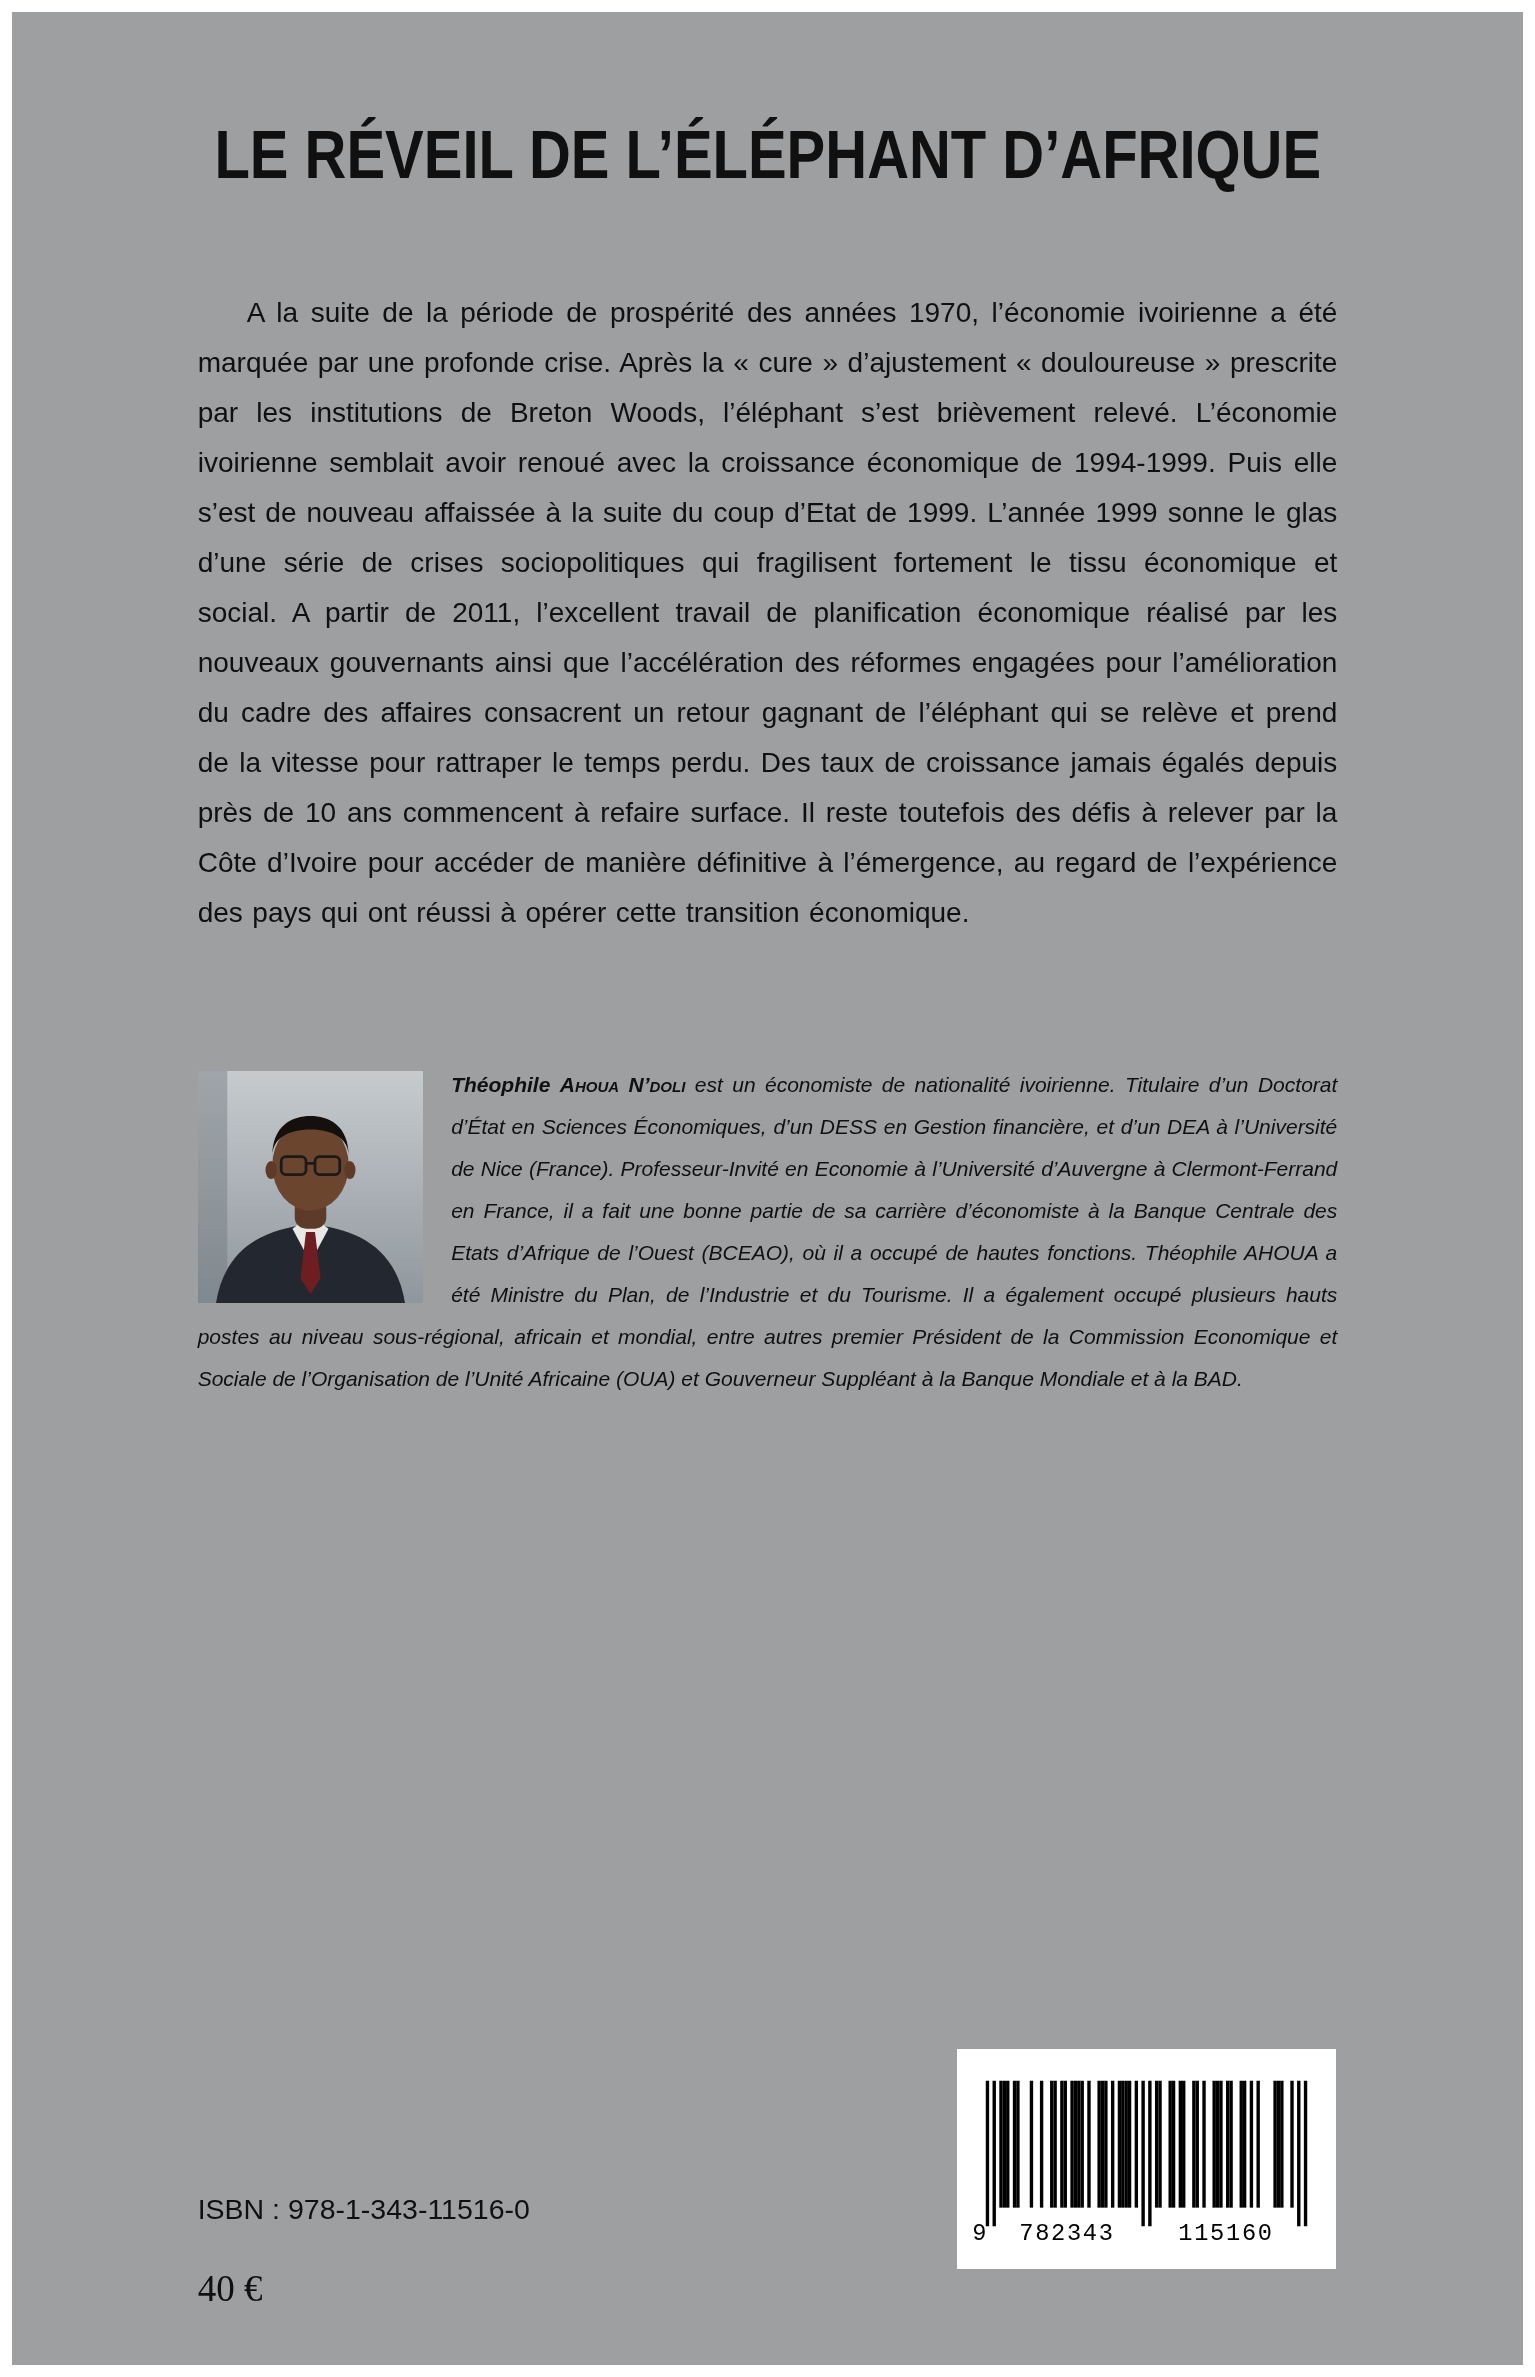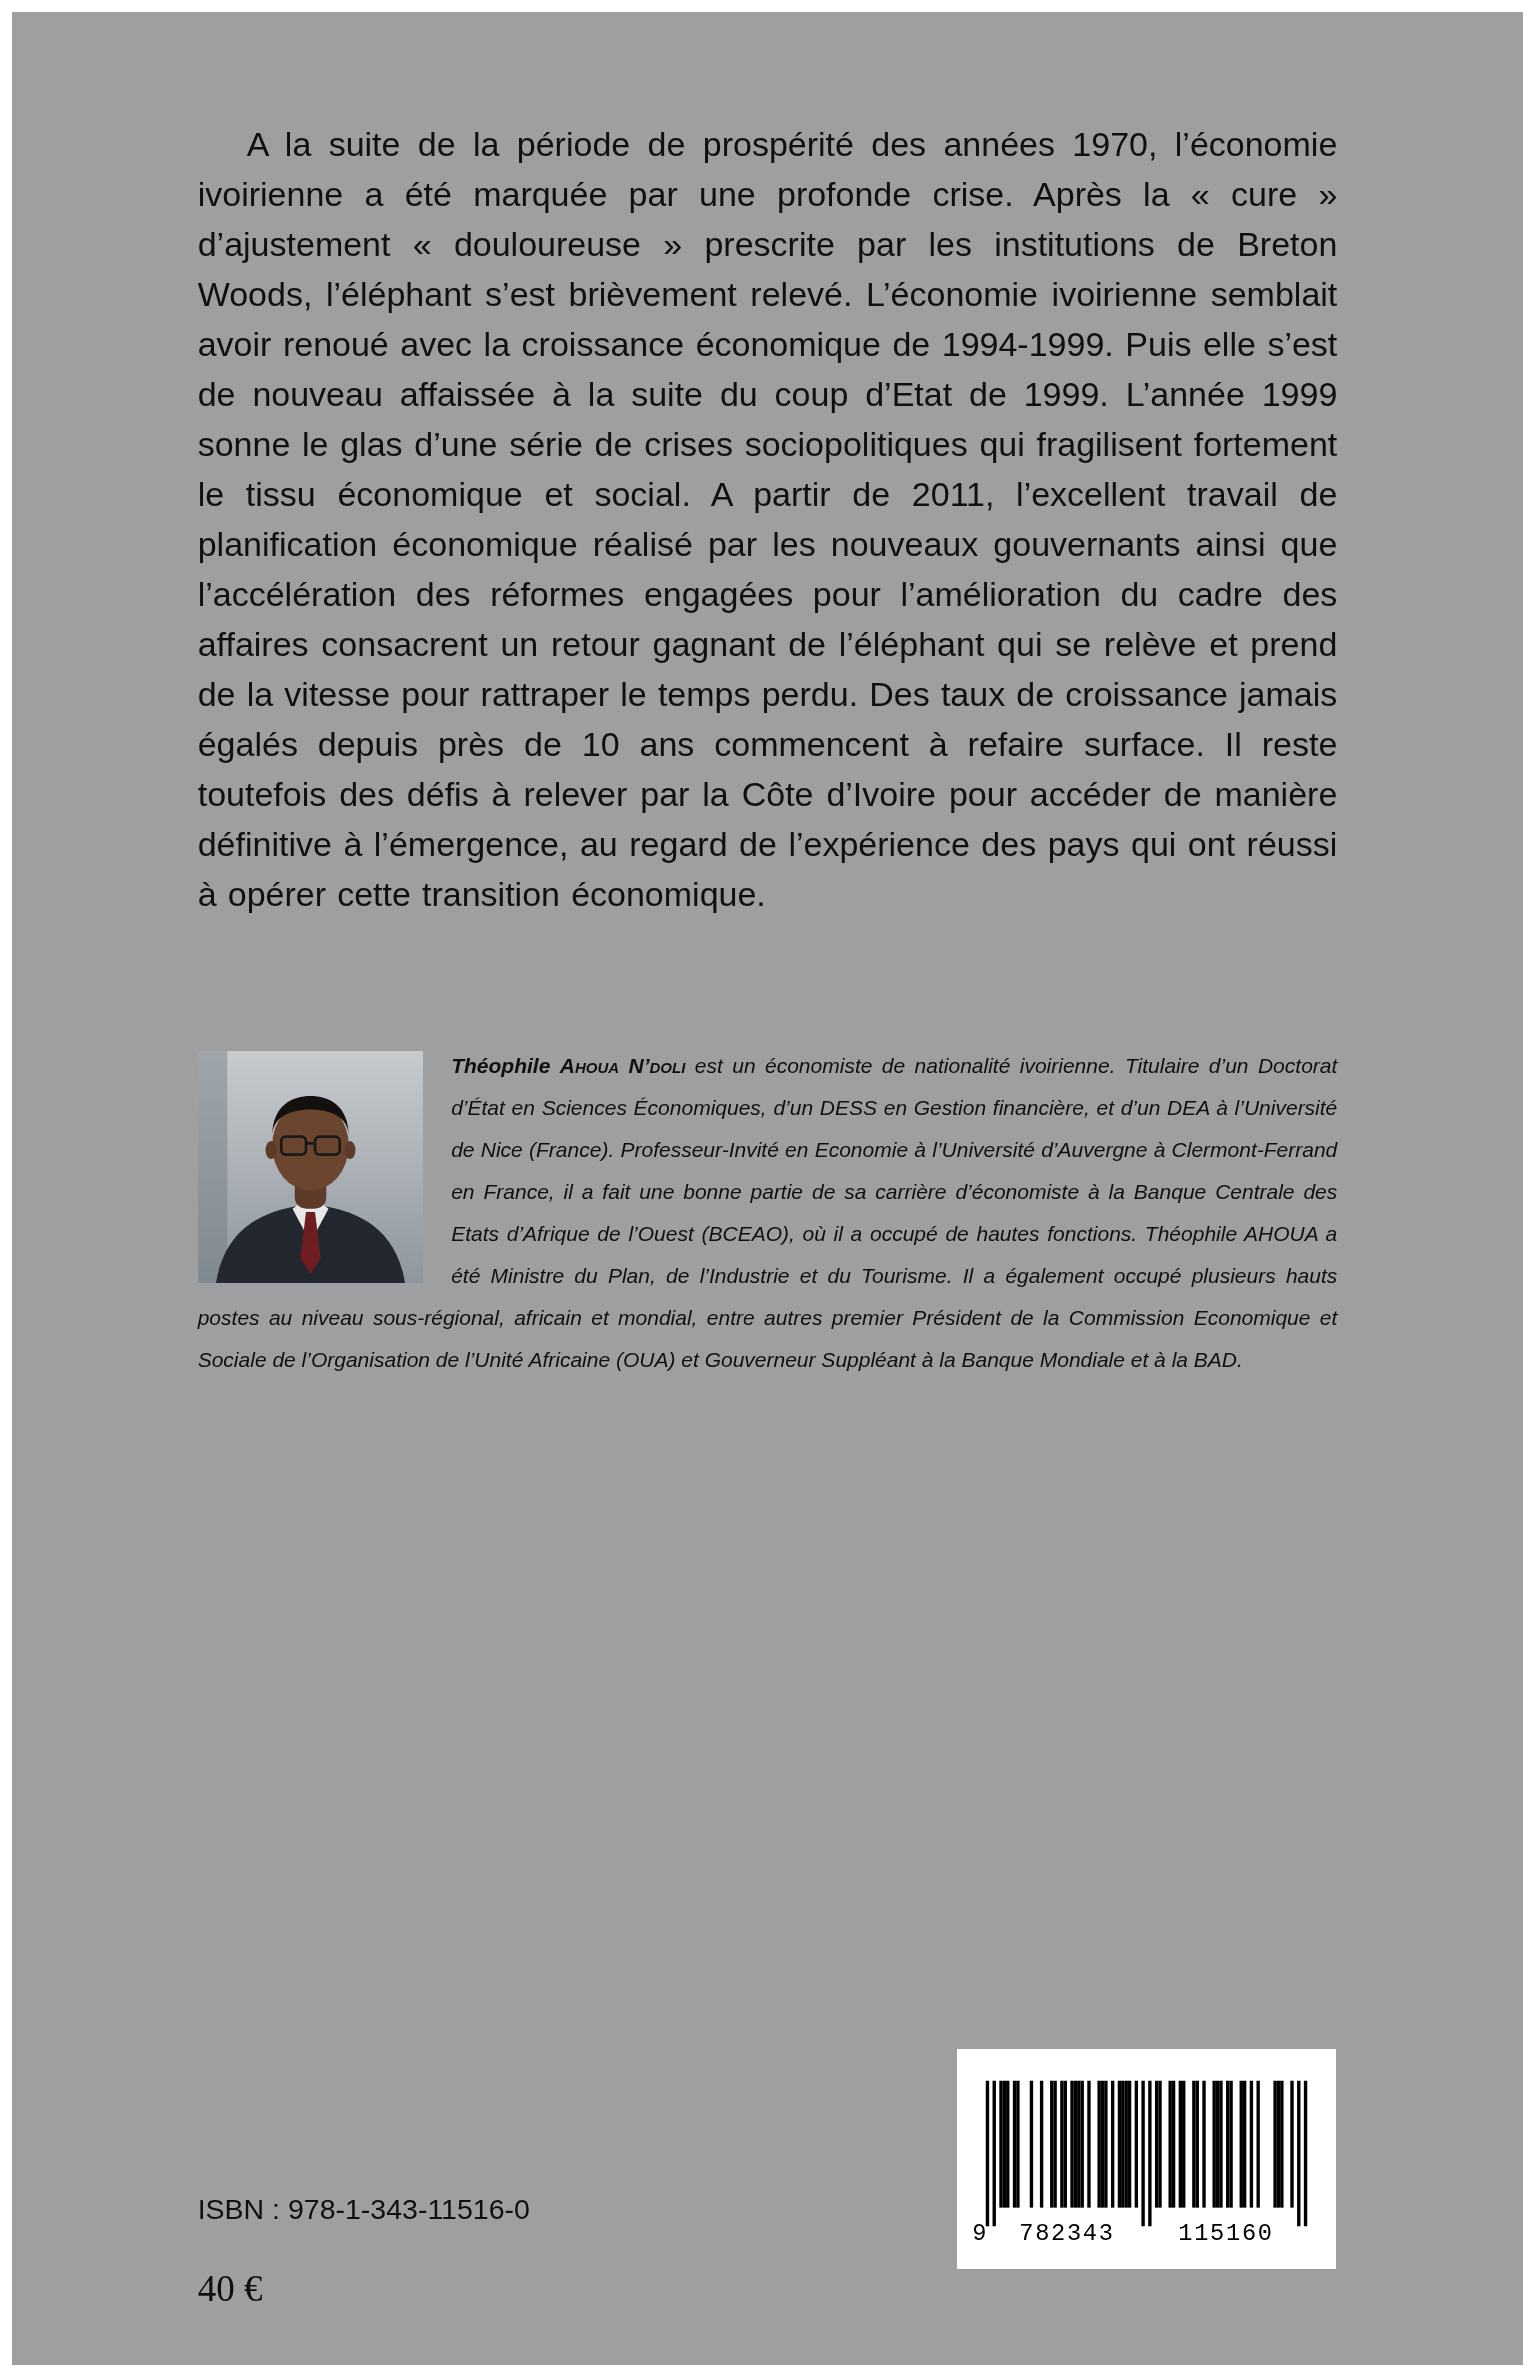--- a/index.html
+++ b/index.html
@@ -18,21 +18,21 @@
   }
   
   .head{margin-top:107px;text-align:center;}
   h1{margin:0;font-size:69px;font-weight:bold;letter-spacing:0;line-height:1.05;}
   h1 .cond{display:inline-block;transform:scaleX(.84);transform-origin:center;white-space:nowrap;}
   .tome{margin-top:22px;font-size:49px;font-weight:bold;}
   .tome .cond{display:inline-block;transform:scaleX(.88);transform-origin:center;}
   
   .synopsis{
     margin:97px 186px 0 186px;
-    font-size:34px;line-height:50px;
+    font-size:28px;line-height:50px;
     text-align:justify;text-indent:49px;
     word-spacing:1.7px;
   }
   
   .bio{
     margin:126px 186px 0 186px;
     font-size:21px;line-height:42px;
     font-style:italic;text-align:justify;
   }
   .photo{
@@ -53,20 +53,21 @@
   }
   .barcode-box svg{display:block;width:100%;height:100%;}
 </style>
 </head>
 <body>
 
 <div class="page">
   <div class="cover">
 
     <div class="head">
+      <h1><span class="cond">LE RÉVEIL DE L’ÉLÉPHANT D’AFRIQUE</span></h1>
     </div>
 
     <p class="synopsis">A la suite de la période de prospérité des années 1970, l’économie ivoirienne a été marquée par une profonde crise. Après la « cure » d’ajustement « douloureuse » prescrite par les institutions de Breton Woods, l’éléphant s’est brièvement relevé. L’économie ivoirienne semblait avoir renoué avec la croissance économique de 1994-1999. Puis elle s’est de nouveau affaissée à la suite du coup d’Etat de 1999. L’année 1999 sonne le glas d’une série de crises sociopolitiques qui fragilisent fortement le tissu économique et social. A partir de 2011, l’excellent travail de planification économique réalisé par les nouveaux gouvernants ainsi que l’accélération des réformes engagées pour l’amélioration du cadre des affaires consacrent un retour gagnant de l’éléphant qui se relève et prend de la vitesse pour rattraper le temps perdu. Des taux de croissance jamais égalés depuis près de 10 ans commencent à refaire surface. Il reste toutefois des défis à relever par la Côte d’Ivoire pour accéder de manière définitive à l’émergence, au regard de l’expérience des pays qui ont réussi à opérer cette transition économique.</p>
 
     <div class="bio">
       <div class="photo">
         <svg viewBox="0 0 100 103" preserveAspectRatio="none">
           <defs>
             <linearGradient id="bg" x1="0" y1="0" x2="0" y2="1">
               <stop offset="0" stop-color="#c7cbce"></stop>

